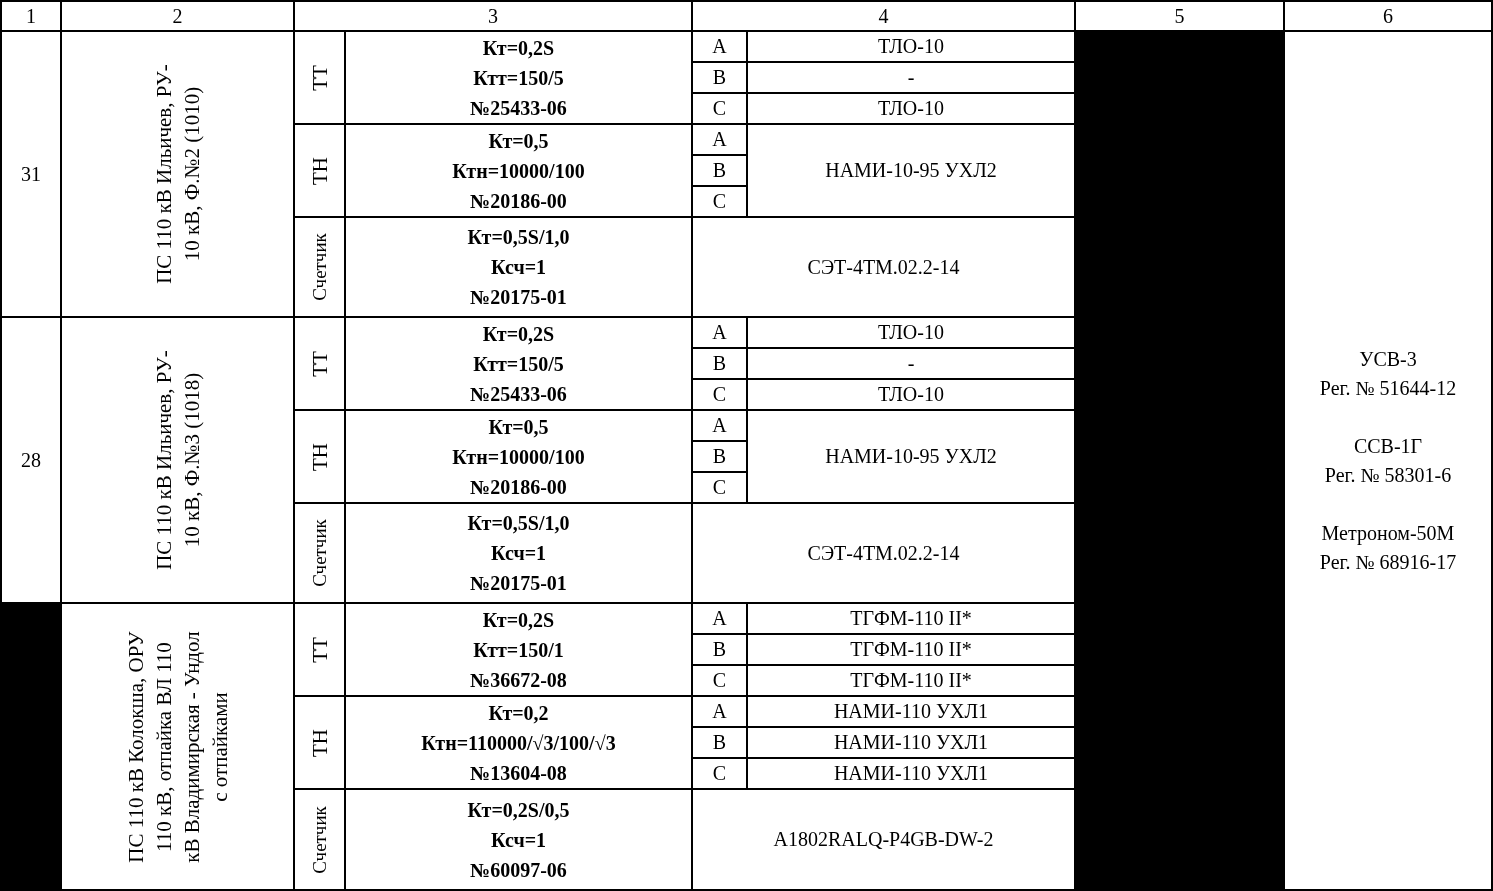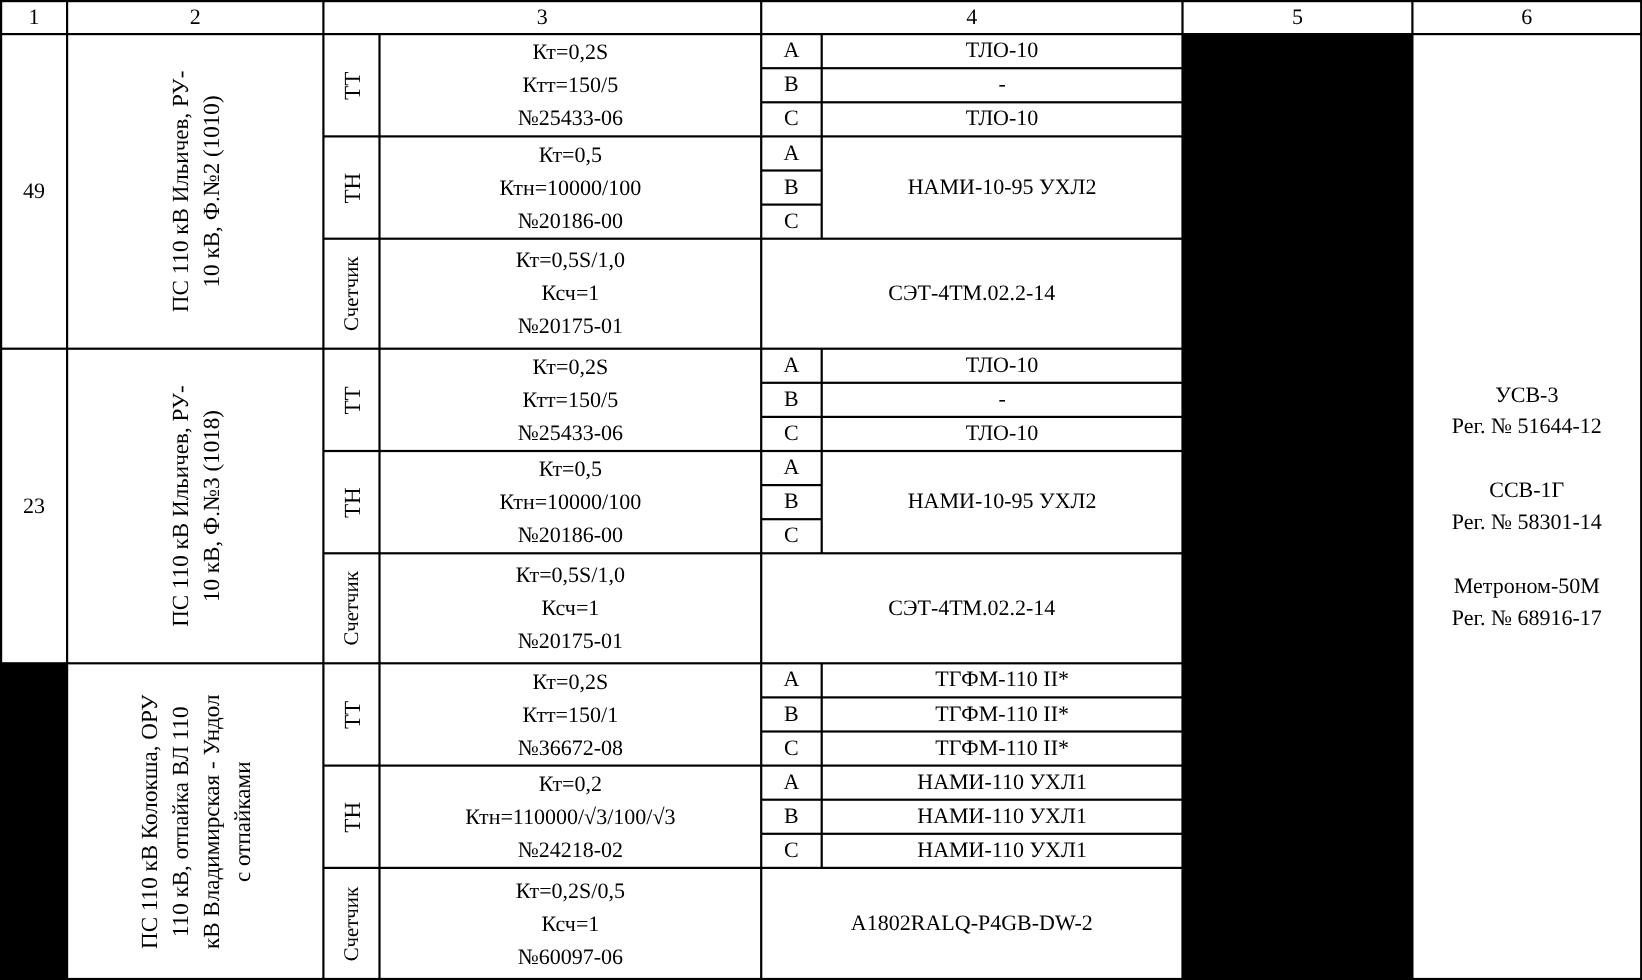--- a/index.html
+++ b/index.html
@@ -28,35 +28,35 @@
   }
   .hd { font-size: 20px; }
   .vtext {
     transform: rotate(-90deg);
     white-space: pre-line;
     text-align: center;
     font-size: 21px;
     line-height: 28px;
     flex: none;
   }
-  .big { line-height: 30px; }
+  .big { line-height: 30px; font-weight: bold; }
 </style>
 </head>
 <body>
 
 <div class="table">
 
   <div class="c hd" style="grid-area:1/1/2/2">1</div>
   <div class="c hd" style="grid-area:1/2/2/3">2</div>
   <div class="c hd" style="grid-area:1/3/2/5">3</div>
   <div class="c hd" style="grid-area:1/5/2/7">4</div>
   <div class="c hd" style="grid-area:1/7/2/8">5</div>
   <div class="c hd" style="grid-area:1/8/2/9">6</div>
 
-  <div class="c" style="grid-area:2/1/9/2">49</div>
+  <div class="c" style="grid-area:2/1/9/2">31</div>
   <div class="c" style="grid-area:2/2/9/3">
     <div class="vtext" style="width:280px">ПС 110 кВ Ильичев, РУ-
 10 кВ, Ф.№2 (1010)</div>
   </div>
 
   <div class="c" style="grid-area:2/3/5/4">
     <div class="vtext" style="width:88px">ТТ</div>
   </div>
   <div class="c big" style="grid-area:2/4/5/5">Кт=0,2S
 Ктт=150/5
@@ -80,21 +80,21 @@
   <div class="c" style="grid-area:5/6/8/7">НАМИ-10-95 УХЛ2</div>
 
   <div class="c" style="grid-area:8/3/9/4">
     <div class="vtext" style="width:94px;font-size:19px">Счетчик</div>
   </div>
   <div class="c big" style="grid-area:8/4/9/5">Кт=0,5S/1,0
 Ксч=1
 №20175-01</div>
   <div class="c" style="grid-area:8/5/9/7">СЭТ-4ТМ.02.2-14</div>
 
-  <div class="c" style="grid-area:9/1/16/2">23</div>
+  <div class="c" style="grid-area:9/1/16/2">28</div>
   <div class="c" style="grid-area:9/2/16/3">
     <div class="vtext" style="width:280px">ПС 110 кВ Ильичев, РУ-
 10 кВ, Ф.№3 (1018)</div>
   </div>
 
   <div class="c" style="grid-area:9/3/12/4">
     <div class="vtext" style="width:88px">ТТ</div>
   </div>
   <div class="c big" style="grid-area:9/4/12/5">Кт=0,2S
 Ктт=150/5
@@ -143,38 +143,38 @@
   <div class="c" style="grid-area:17/5/18/6">В</div>
   <div class="c" style="grid-area:17/6/18/7">ТГФМ-110 II*</div>
   <div class="c" style="grid-area:18/5/19/6">С</div>
   <div class="c" style="grid-area:18/6/19/7">ТГФМ-110 II*</div>
 
   <div class="c" style="grid-area:19/3/22/4">
     <div class="vtext" style="width:88px">ТН</div>
   </div>
   <div class="c big" style="grid-area:19/4/22/5">Кт=0,2
 Ктн=110000/√3/100/√3
-№24218-02</div>
+№13604-08</div>
   <div class="c" style="grid-area:19/5/20/6">А</div>
   <div class="c" style="grid-area:19/6/20/7">НАМИ-110 УХЛ1</div>
   <div class="c" style="grid-area:20/5/21/6">В</div>
   <div class="c" style="grid-area:20/6/21/7">НАМИ-110 УХЛ1</div>
   <div class="c" style="grid-area:21/5/22/6">С</div>
   <div class="c" style="grid-area:21/6/22/7">НАМИ-110 УХЛ1</div>
 
   <div class="c" style="grid-area:22/3/23/4">
     <div class="vtext" style="width:94px;font-size:19px">Счетчик</div>
   </div>
   <div class="c big" style="grid-area:22/4/23/5">Кт=0,2S/0,5
 Ксч=1
 №60097-06</div>
   <div class="c" style="grid-area:22/5/23/7">A1802RALQ-P4GB-DW-2</div>
 
   <div class="c" style="grid-area:2/8/23/9">УСВ-3
 Рег. № 51644-12
 
 ССВ-1Г
-Рег. № 58301-14
+Рег. № 58301-6
 
 Метроном-50М
 Рег. № 68916-17</div>
 
 </div>
 
 </body></html>

